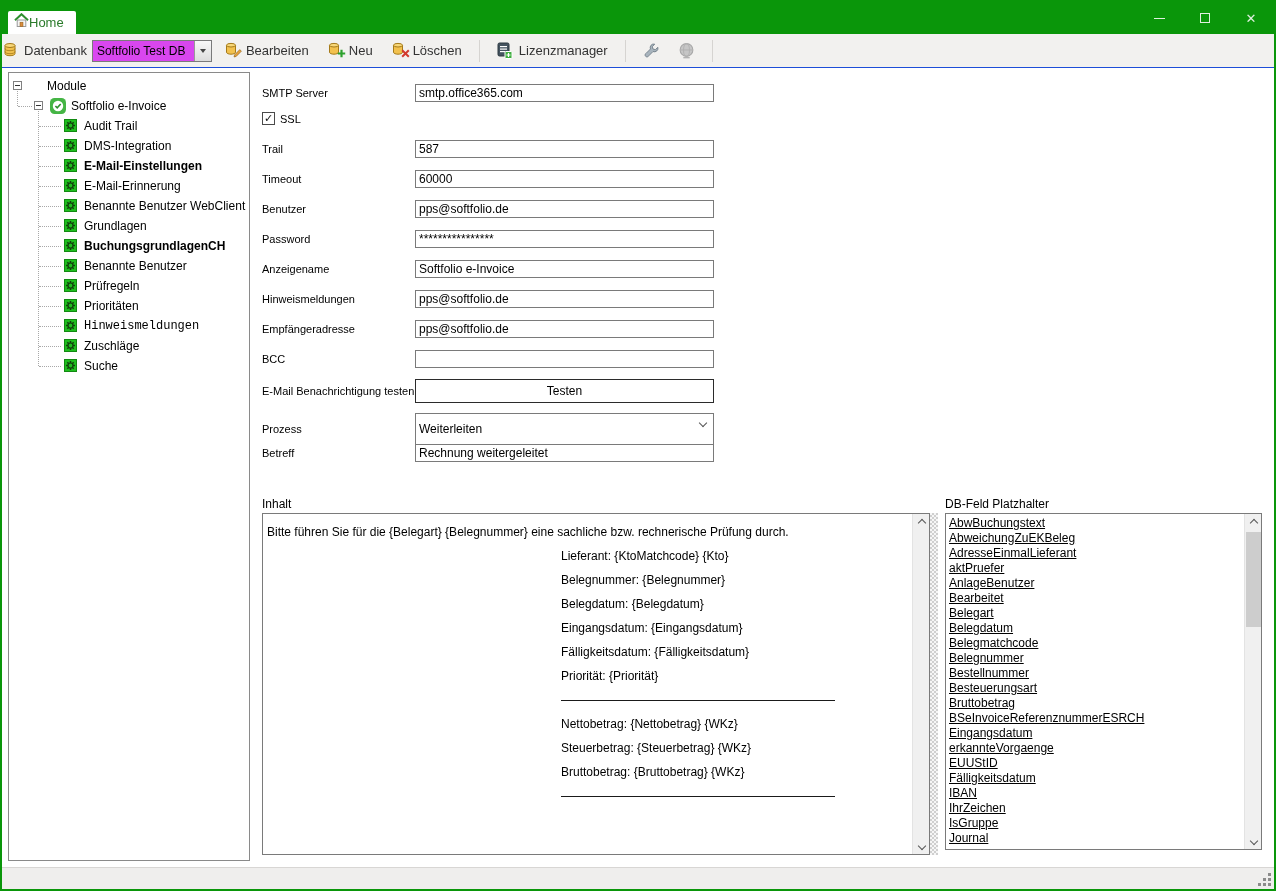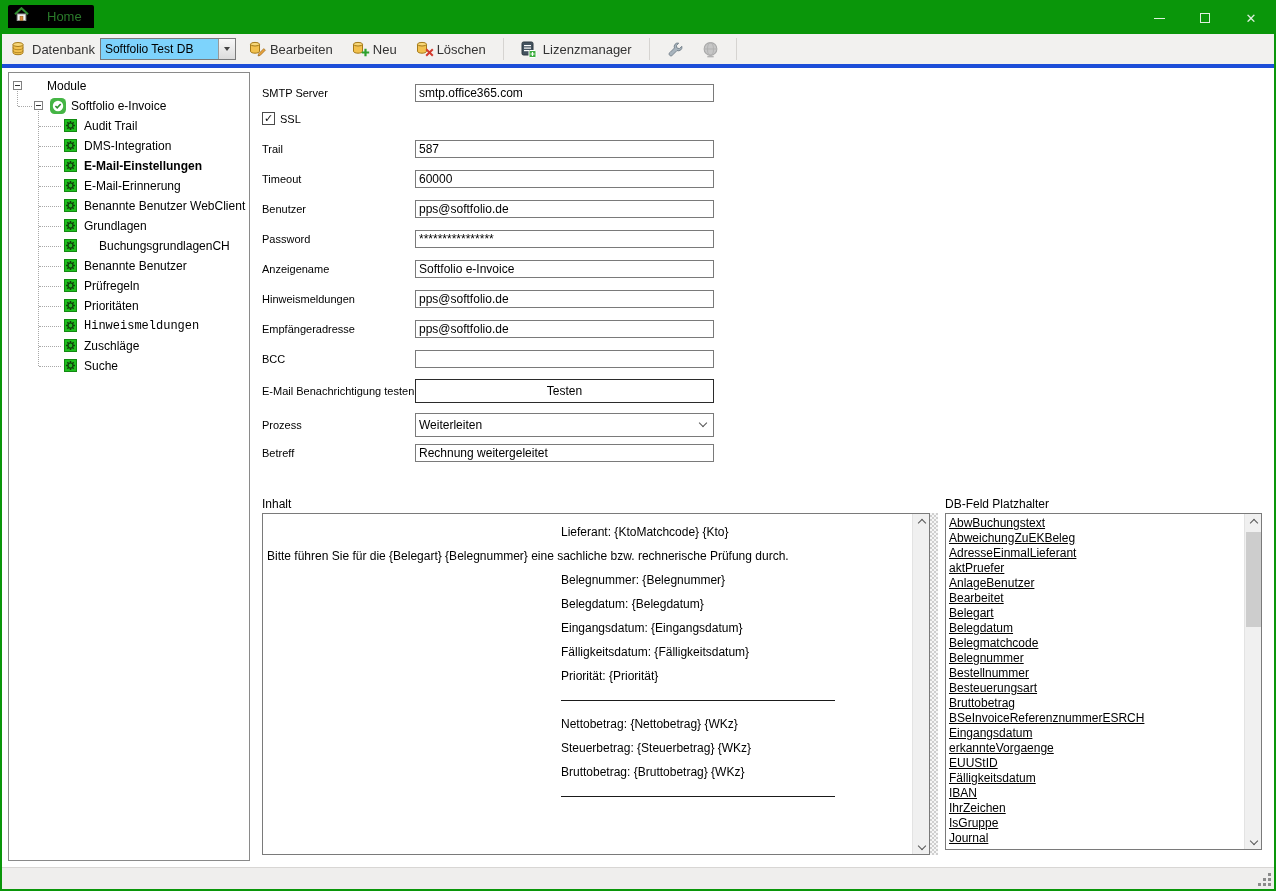--- a/index.html
+++ b/index.html
@@ -5,40 +5,40 @@
   * { margin:0; padding:0; box-sizing:border-box; }
   html,body { background:#cfcfcf; }
   body { font-family:"Liberation Sans", sans-serif; }
   .window{
     position:relative; width:1276px; height:891px; background:#fff;
     border:2px solid #0a960a; display:flex; flex-direction:column; overflow:hidden;
   }
   
   .titlebar{ position:relative; height:32px; background:#0a960a; flex:0 0 auto; }
   .tab{
-    position:absolute; left:6px; bottom:6px; height:23px; padding:0 12px 0 6px;
-    background:#000000; border-radius:2px 2px 0 0; display:flex; align-items:center; gap:18px;
+    position:absolute; left:6px; bottom:0; height:23px; padding:0 12px 0 6px;
+    background:#ffffff; border-radius:2px 2px 0 0; display:flex; align-items:center; gap:0;
   }
   .tab-label{ font-size:13px; color:#2a7a2a; }
   .win-controls{ position:absolute; right:0; top:0; height:32px; display:flex; }
   .win-btn{ width:46px; height:32px; display:flex; align-items:center; justify-content:center; }
   .glyph-min{ width:11px; height:1px; background:#dff0df; }
   .glyph-max{ width:10px; height:10px; border:1px solid #dff0df; }
   .glyph-close{ color:#dff0df; font-size:13px; line-height:1; }
   
   .toolbar{
-    height:34px; background:#f2f1ef; border-bottom:4px solid #1d4ed8;
-    display:flex; align-items:center; padding:0 8px; gap:6px; flex:0 0 auto;
+    height:34px; background:#f2f1ef; border-bottom:1px solid #1d4ed8;
+    display:flex; align-items:center; padding:0 0; gap:6px; flex:0 0 auto;
     font-size:13px; color:#333;
   }
   .tb-group{ display:flex; align-items:center; gap:5px; }
   .tb-btn{ display:flex; align-items:center; gap:5px; padding:3px 6px; border-radius:2px; }
   .tb-sep{ width:1px; height:22px; background:#d6d4d1; margin:0 5px; }
   .combo{
-    width:136px; height:22px; background:#7dd3fc; border:1px solid #7a7a7a;
+    width:120px; height:22px; background:#d946ef; border:1px solid #7a7a7a;
     display:flex; align-items:center; position:relative;
   }
   .combo-text{ flex:1; font-size:12px; padding:0 4px; color:#000; white-space:nowrap; overflow:hidden; }
   .combo-btn{
     width:17px; height:20px; background:linear-gradient(#f8f8f8,#dcdcdc);
     border-left:1px solid #999; display:flex; align-items:center; justify-content:center;
   }
   .tri-down{ width:0; height:0; border-left:3.5px solid transparent; border-right:3.5px solid transparent; border-top:4px solid #444; }
   .icon-wrap{ position:relative; width:17px; height:17px; flex:0 0 auto; }
   .icon-badge{ position:absolute; right:-2px; bottom:-2px; }
@@ -66,21 +66,21 @@
   .flabel{ width:153px; font-size:11px; color:#000; white-space:nowrap; flex:0 0 auto; }
   .ftext{
     width:299px; height:18px; border:1px solid #7a7a7a; background:#fff;
     font-family:"Liberation Sans",sans-serif; font-size:12px; color:#000; padding:0 3px; outline:none;
   }
   .fbutton{
     width:299px; height:24px; border:1px solid #2b2b2b; background:#fff;
     display:flex; align-items:center; justify-content:center; font-size:12px; color:#000;
   }
   .fselect{
-    width:299px; height:24px; border:1px solid #7a7a7a; background:#fff;
+    width:299px; height:32px; border:1px solid #7a7a7a; background:#fff;
     display:flex; align-items:center; font-size:12px; padding:0 3px; position:relative;
   }
   .fselect .chev{ position:absolute; right:7px; top:6px; }
   .chev{ display:block; width:6px; height:6px; border-right:1.3px solid #555; border-bottom:1.3px solid #555; }
   .chev.down{ transform:rotate(45deg); }
   .chev.up{ transform:rotate(-135deg); }
   .checkbox{
     width:13px; height:13px; border:1px solid #4a4a4a; background:#fff;
     display:flex; align-items:center; justify-content:center; font-size:11px; color:#111; line-height:1;
   }
@@ -369,21 +369,21 @@
             <span style="position:absolute; left:55px; top:3px;"><svg width="13" height="13" viewBox="0 0 13 13">
                 <rect x="0.5" y="0.5" width="12" height="12" fill="#1fbf1f" stroke="#128a12"></rect>
                 <g stroke="#14400f" stroke-width="1.5">
                   <line x1="6.5" y1="2" x2="6.5" y2="11"></line>
                   <line x1="2" y1="6.5" x2="11" y2="6.5"></line>
                   <line x1="3.3" y1="3.3" x2="9.7" y2="9.7"></line>
                   <line x1="9.7" y1="3.3" x2="3.3" y2="9.7"></line>
                 </g>
                 <circle cx="6.5" cy="6.5" r="2.5" fill="#1fbf1f" stroke="#14400f" stroke-width="1.2"></circle>
               </svg></span>
-            <span style="position:absolute; left:90px;">BuchungsgrundlagenCH</span>
+            <span style="position:absolute; left:75px;font-weight:bold;">BuchungsgrundlagenCH</span>
           </div>
           <div class="guide h" style="left:30px; top:193px; width:22px;"></div>
           <div class="tree-row" style="left:0; top:183px;">
             <span style="position:absolute; left:55px; top:3px;"><svg width="13" height="13" viewBox="0 0 13 13">
                 <rect x="0.5" y="0.5" width="12" height="12" fill="#1fbf1f" stroke="#128a12"></rect>
                 <g stroke="#14400f" stroke-width="1.5">
                   <line x1="6.5" y1="2" x2="6.5" y2="11"></line>
                   <line x1="2" y1="6.5" x2="11" y2="6.5"></line>
                   <line x1="3.3" y1="3.3" x2="9.7" y2="9.7"></line>
                   <line x1="9.7" y1="3.3" x2="3.3" y2="9.7"></line>
@@ -521,22 +521,22 @@
           <div class="frow" style="top:376px;">
             <span class="flabel">Betreff</span>
             <input class="ftext" readonly="" value="Rechnung weitergeleitet" style="">
           </div>
         </div>
 
       <div class="section-label" style="left:4px; top:429px;">Inhalt</div>
 
       <div class="editor">
         <div class="editor-body" id="editor-body">
+            <div class="ed-line">Bitte führen Sie für die {Belegart} {Belegnummer} eine sachliche bzw. rechnerische Prüfung durch.</div>
             <div class="ed-line indent">Lieferant: {KtoMatchcode} {Kto}</div>
-            <div class="ed-line">Bitte führen Sie für die {Belegart} {Belegnummer} eine sachliche bzw. rechnerische Prüfung durch.</div>
             <div class="ed-line indent">Belegnummer: {Belegnummer}</div>
             <div class="ed-line indent">Belegdatum: {Belegdatum}</div>
             <div class="ed-line indent">Eingangsdatum: {Eingangsdatum}</div>
             <div class="ed-line indent">Fälligkeitsdatum: {Fälligkeitsdatum}</div>
             <div class="ed-line indent">Priorität: {Priorität}</div>
             <div class="ed-rule">
               <i></i>
             </div>
             <div class="ed-line indent">Nettobetrag: {Nettobetrag} {WKz}</div>
             <div class="ed-line indent">Steuerbetrag: {Steuerbetrag} {WKz}</div>

